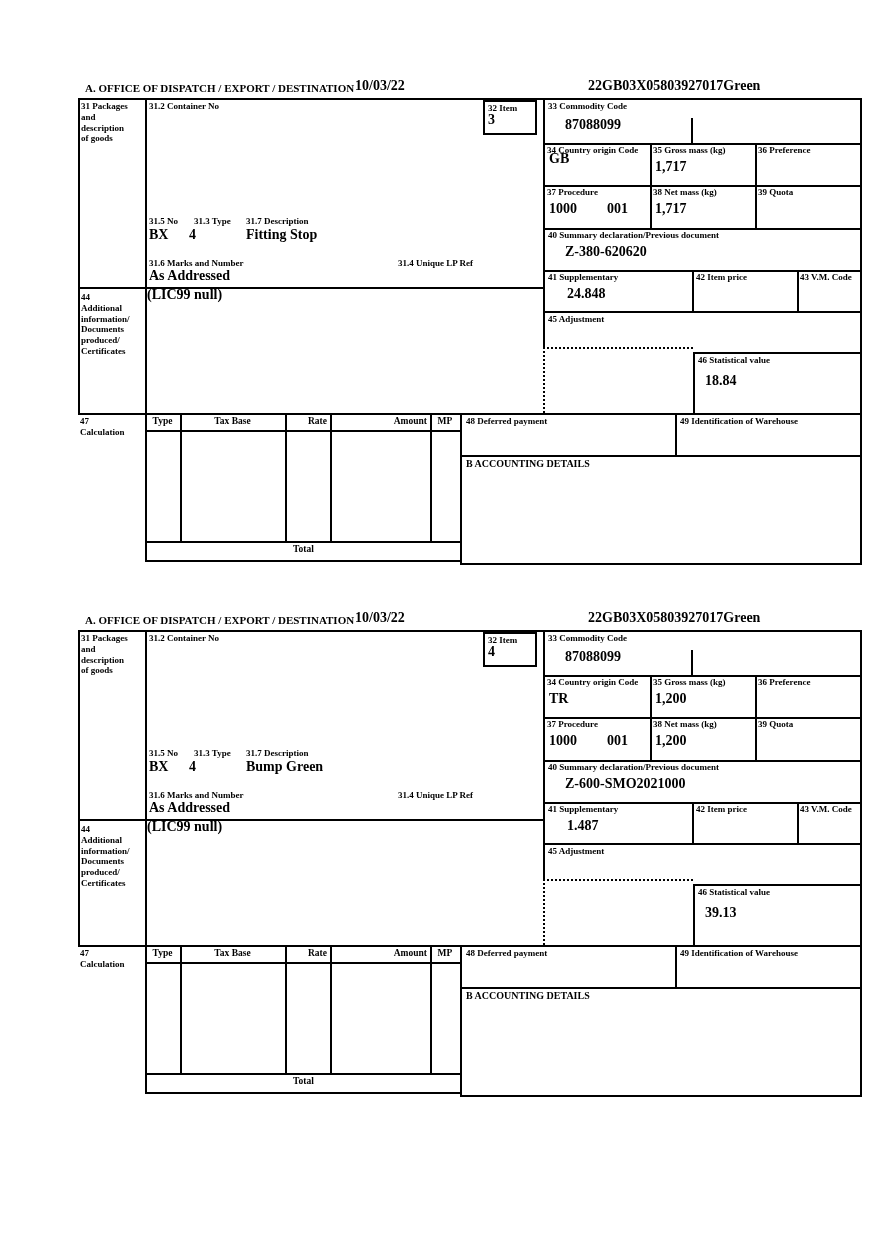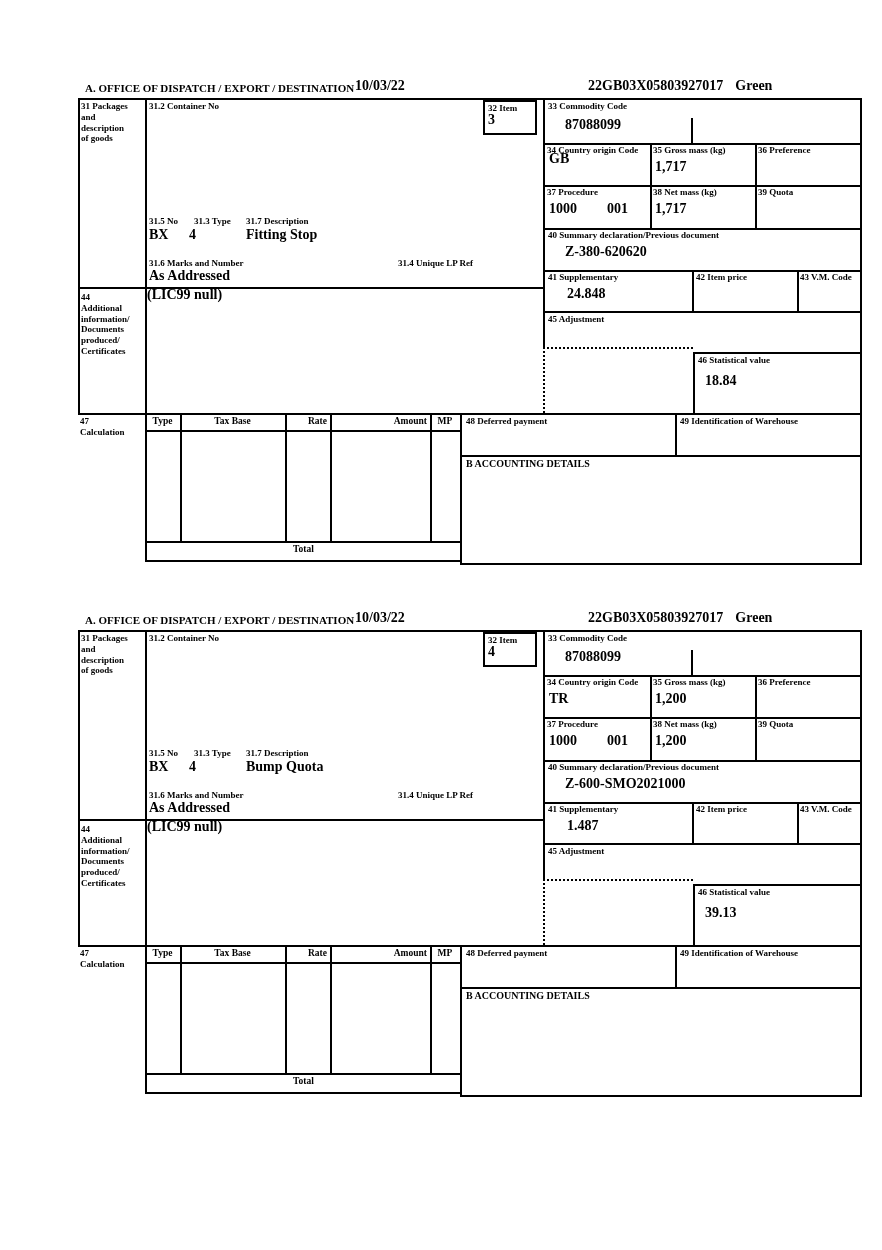--- a/index.html
+++ b/index.html
@@ -14,21 +14,21 @@
   .vd{position:absolute;width:0;border-left:2px dotted #000}
   .t{position:absolute;white-space:pre-line;line-height:1.2}
   .lbl{font-size:9px;font-weight:bold}
   .val{font-size:14px;font-weight:bold;line-height:1.05}
   .hdr-office{font-size:11px;font-weight:bold}
   .hdr-big{font-size:14px;font-weight:bold}
   .th{font-size:9.5px;font-weight:bold;text-align:center}
   .th-r{text-align:right;padding-right:3px;box-sizing:border-box}
   .bx32{position:absolute;border:2px solid #000}
   .acct{font-size:10px;font-weight:bold}
-  .ref-gap{margin-left:12px}
+  .ref-gap{}
 </style>
 </head>
 <body>
 
 <div class="section" style="top:78px">
   <div class="sec-header">
     <span class="t hdr-office" style="left:7px;top:4px">A.  OFFICE OF DISPATCH / EXPORT / DESTINATION</span>
     <span class="t hdr-big" style="left:277px;top:0">10/03/22</span>
     <span class="t hdr-big" style="left:510px;top:0"><span>22GB03X05803927017</span><span class="ref-gap">Green</span></span>
   </div>
@@ -191,21 +191,21 @@
     <span class="t val" style="left:471px;top:104px">1000</span>
     <span class="t val" style="left:529px;top:104px">001</span>
     <span class="t lbl" style="left:575px;top:89px">38 Net mass (kg)</span>
     <span class="t val" style="left:577px;top:104px">1,200</span>
     <span class="t lbl" style="left:680px;top:89px">39 Quota</span>
     <span class="t lbl" style="left:71px;top:118px">31.5 No</span>
     <span class="t lbl" style="left:116px;top:118px">31.3 Type</span>
     <span class="t lbl" style="left:168px;top:118px">31.7 Description</span>
     <span class="t val" style="left:71px;top:130px">BX</span>
     <span class="t val" style="left:111px;top:130px">4</span>
-    <span class="t val" style="left:168px;top:130px">Bump Quota</span>
+    <span class="t val" style="left:168px;top:130px">Bump Green</span>
     <span class="t lbl" style="left:71px;top:160px">31.6 Marks and Number</span>
     <span class="t lbl" style="left:320px;top:160px">31.4 Unique LP Ref</span>
     <span class="t val" style="left:71px;top:171px">As Addressed</span>
     <span class="t lbl" style="left:470px;top:132px">40 Summary declaration/Previous document</span>
     <span class="t val" style="left:487px;top:147px">Z-600-SMO2021000</span>
     <span class="t lbl" style="left:470px;top:174px">41 Supplementary</span>
     <span class="t val" style="left:489px;top:189px">1.487</span>
     <span class="t lbl" style="left:618px;top:174px">42 Item price</span>
     <span class="t lbl" style="left:722px;top:174px">43 V.M. Code</span>
     <span class="t lbl" style="left:3px;top:194px;width:62px">44

